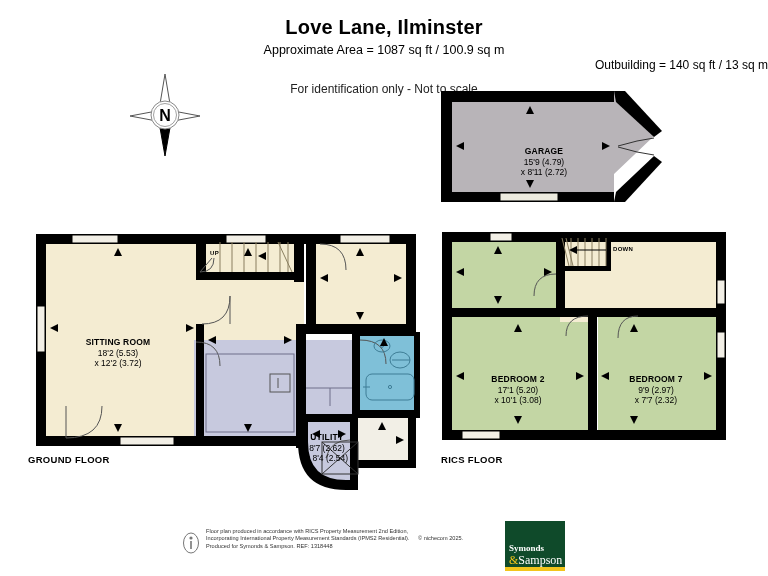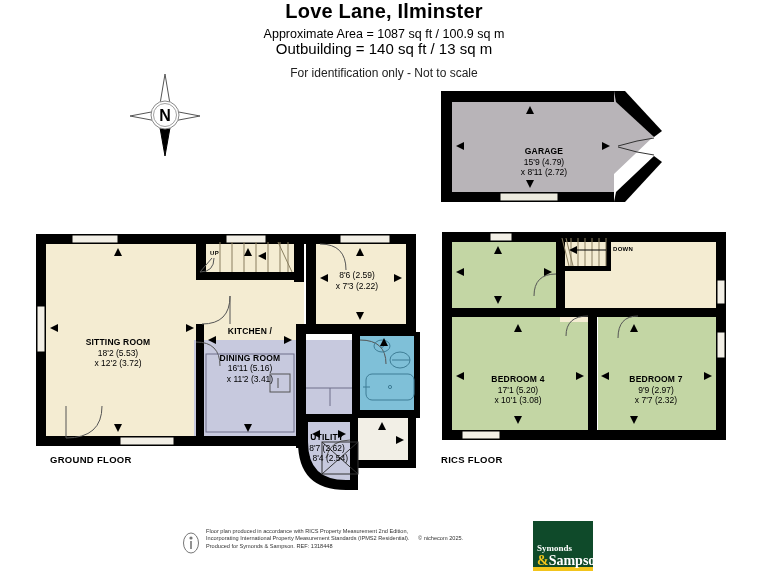--- a/index.html
+++ b/index.html
@@ -1,49 +1,49 @@
 <!DOCTYPE html>
 <html><head>
 <meta charset="utf-8">
 <style>
   html,body{margin:0;padding:0;background:#ffffff;}
   body{width:768px;height:576px;position:relative;overflow:hidden;
        font-family:"Liberation Sans", sans-serif;color:#000;}
 
   
   #header{position:absolute;left:0;top:0;width:768px;text-align:center;}
-  #title{font-size:20px;font-weight:bold;letter-spacing:.2px;margin-top:0;}
+  #title{font-size:20px;font-weight:bold;letter-spacing:.2px;margin-top:16px;}
   .sub{font-size:12.5px;line-height:14.5px;margin-top:4px;}
-  .sub2{font-size:15px;line-height:14.5px;}
+  .sub2{font-size:12px;line-height:14.5px;text-align:right;}
   #note{font-size:12px;margin-top:10px;color:#222;}
 
   
   #compass{position:absolute;left:128px;top:72px;width:74px;height:86px;}
 
   
   .plan{position:absolute;}
 
   .lbl{position:absolute;text-align:center;font-size:8.5px;line-height:10.5px;
        color:#000;white-space:nowrap;}
   .lbl .nm{font-weight:bold;font-size:8.5px;letter-spacing:.2px;margin-top:16px;}
   .tiny{position:absolute;font-size:6px;font-weight:bold;letter-spacing:.3px;}
 
   .floorlabel{position:absolute;font-size:9.5px;font-weight:bold;letter-spacing:.3px;}
 
   
   #footer{position:absolute;left:182px;top:528px;width:360px;}
   #foottext{font-size:5.6px;line-height:7.4px;color:#333;}
   #copy{position:absolute;left:236px;top:7.2px;font-size:5.6px;color:#333;}
   #infoicon{position:absolute;left:0px;top:4px;width:18px;height:22px;}
-  #logo{position:absolute;left:533px;top:521px;width:62px;height:50px;}
+  #logo{position:absolute;left:505px;top:521px;width:62px;height:50px;}
   .logo-box{position:absolute;left:0;top:0;width:60px;height:46px;background:#0f4a2a;}
   .logo-bar{position:absolute;left:0;top:46px;width:60px;height:4px;background:#f2c41b;}
   .logo-t1{position:absolute;left:4px;top:22px;font-size:9px;font-weight:bold;color:#fff;
            font-family:"Liberation Serif", serif;}
-  .logo-t2{position:absolute;left:4px;top:32px;font-size:14px;font-weight:bold;color:#fff;
+  .logo-t2{position:absolute;left:4px;top:32px;font-size:12px;font-weight:normal;color:#fff;
            font-family:"Liberation Serif", serif;}
   .logo-amp{color:#f2c41b;}
 </style>
 </head>
 <body>
 
 <div id="header">
   <div id="title">Love Lane, Ilminster</div>
   <div class="sub">Approximate Area = 1087 sq ft / 100.9 sq m</div>
   <div class="sub2">Outbuilding = 140 sq ft / 13 sq m</div>
@@ -227,40 +227,30 @@
 
   
   <div class="tiny" style="left:180px;top:22px;">UP</div>
 
   <div class="lbl" style="left:28px;top:93px;width:120px;">
     <div class="nm">SITTING ROOM</div>
     <div>18'2 (5.53)</div>
     <div>x 12'2 (3.72)</div>
   </div>
 
-  <div class="lbl" style="left:160px;top:82px;width:120px;">
-    <div class="nm">KITCHEN /</div>
-    <div class="nm">DINING ROOM</div>
-    <div>16'11 (5.16)</div>
-    <div>x 11'2 (3.41)</div>
-  </div>
-
-  <div class="lbl" style="left:272px;top:42px;width:110px;">
-    <div>8'6 (2.59)</div>
-    <div>x 7'3 (2.22)</div>
-  </div>
+
 
   <div class="lbl" style="left:252px;top:188px;width:90px;">
     <div class="nm">UTILITY</div>
     <div>8'7 (2.62)</div>
     <div>x 8'4 (2.54)</div>
   </div>
 </div>
 
-<div class="floorlabel" style="left:50px;top:454px;">GROUND FLOOR</div>
+<div class="floorlabel" style="left:28px;top:454px;">GROUND FLOOR</div>
 
 <div class="plan" id="first" style="left:438px;top:228px;width:292px;height:222px;">
   <svg width="292" height="222" viewBox="0 0 292 222">
 
     <rect x="10" y="10" width="112" height="78" fill="#c3d6a4"></rect>
     <rect x="122" y="10" width="158" height="78" fill="#f4ecd2"></rect>
     <rect x="122" y="60" width="158" height="28" fill="#f4ecd2"></rect>
     <rect x="10" y="88" width="142" height="122" fill="#c3d6a4"></rect>
     <rect x="160" y="88" width="120" height="122" fill="#c3d6a4"></rect>
     <rect x="122" y="78" width="36" height="16" fill="#f4ecd2"></rect>
@@ -317,21 +307,21 @@
       <polygon points="196,196 200,188 192,188"></polygon>
       <polygon points="163,148 171,144 171,152"></polygon>
       <polygon points="274,148 266,144 266,152"></polygon>
     </g>
   </svg>
 
   <div class="tiny" style="left:175px;top:18px;">DOWN</div>
 
 
   <div class="lbl" style="left:30px;top:130px;width:100px;">
-    <div class="nm">BEDROOM 4</div>
+    <div class="nm">BEDROOM 2</div>
     <div>17'1 (5.20)</div>
     <div>x 10'1 (3.08)</div>
   </div>
 
   <div class="lbl" style="left:168px;top:130px;width:100px;">
     <div class="nm">BEDROOM 7</div>
     <div>9'9 (2.97)</div>
     <div>x 7'7 (2.32)</div>
   </div>
 </div>

